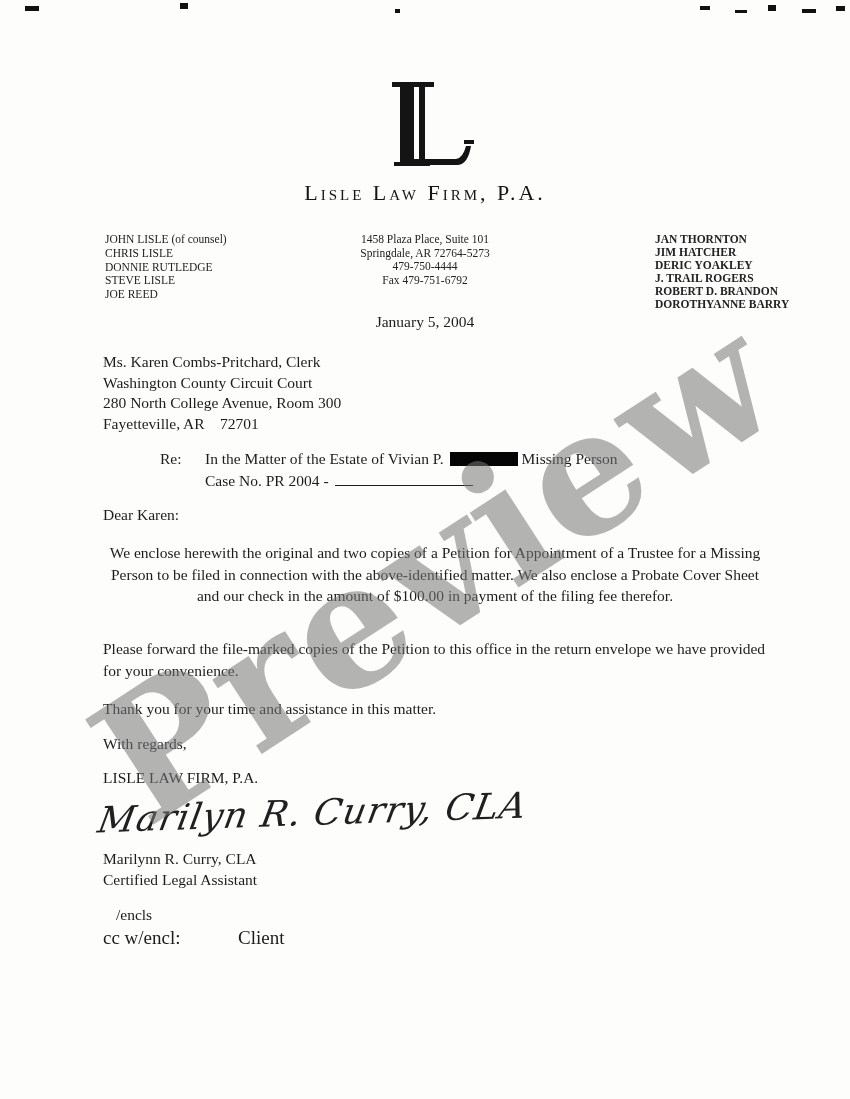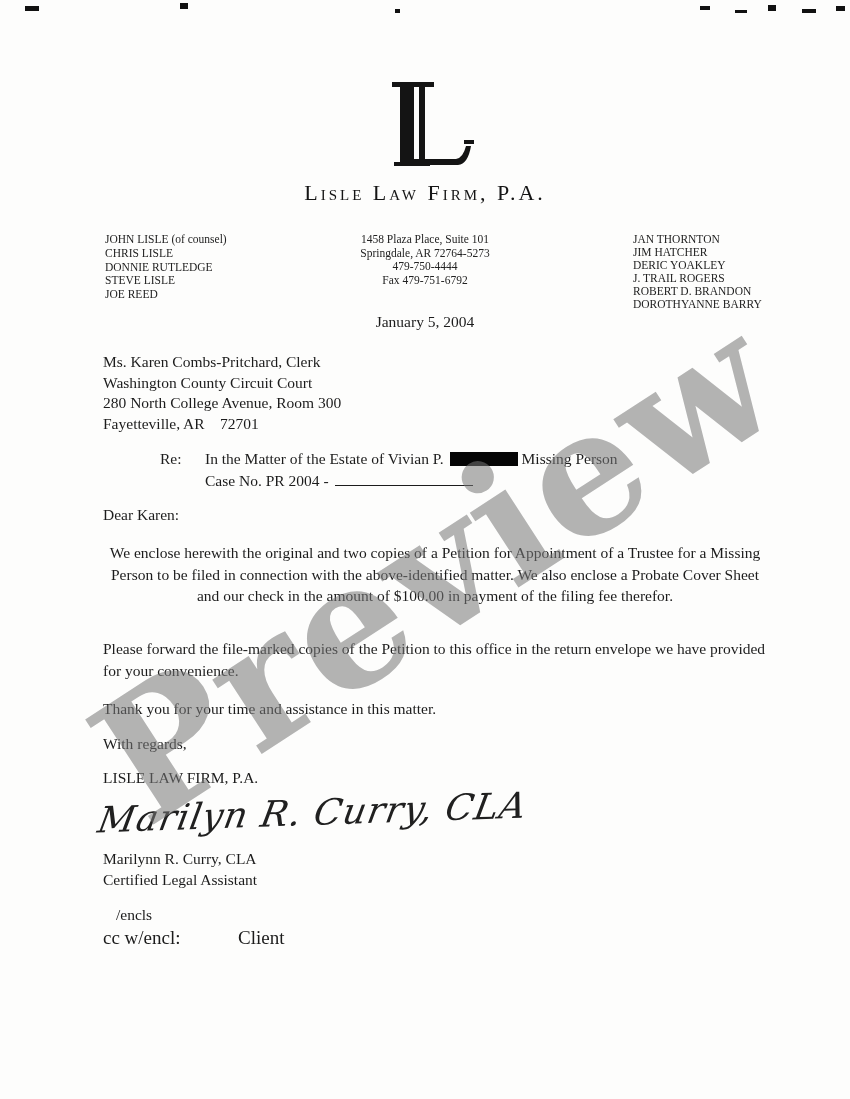--- a/index.html
+++ b/index.html
@@ -26,21 +26,21 @@
     text-align:center;
     font-variant: small-caps;
     font-size: 22px;
     letter-spacing: 3px;
     color:#151515;
   }
 
   .lh-col { position:absolute; font-size:11.5px; line-height:13.8px; color:#222; }
   .lh-left  { left:105px; top:233px; }
   .lh-center{ left:0; right:0; top:233px; text-align:center; line-height:13.5px; }
-  .lh-right { left:633px; top:233px; line-height:13px; }
+  .lh-right { left:655px; top:233px; line-height:13px;font-weight:bold; }
 
   .date-line { position:absolute; left:0; right:0; top:313px; text-align:center; font-size:15.5px; }
 
   .recipient { position:absolute; left:103px; top:352px; font-size:15.5px; line-height:20.5px; }
 
   .re-block { position:absolute; left:160px; top:448px; font-size:15.5px; line-height:21.5px; display:flex; }
   .re-label { width:45px; flex:0 0 45px; }
   .redaction-box { display:inline-block; width:68px; height:14px; background:#050505; vertical-align:-2px; margin:0 4px 0 6px; }
   .blank-line { display:inline-block; width:138px; border-bottom:1.2px solid #1c1c1c; height:14px; margin-left:6px; }
 

